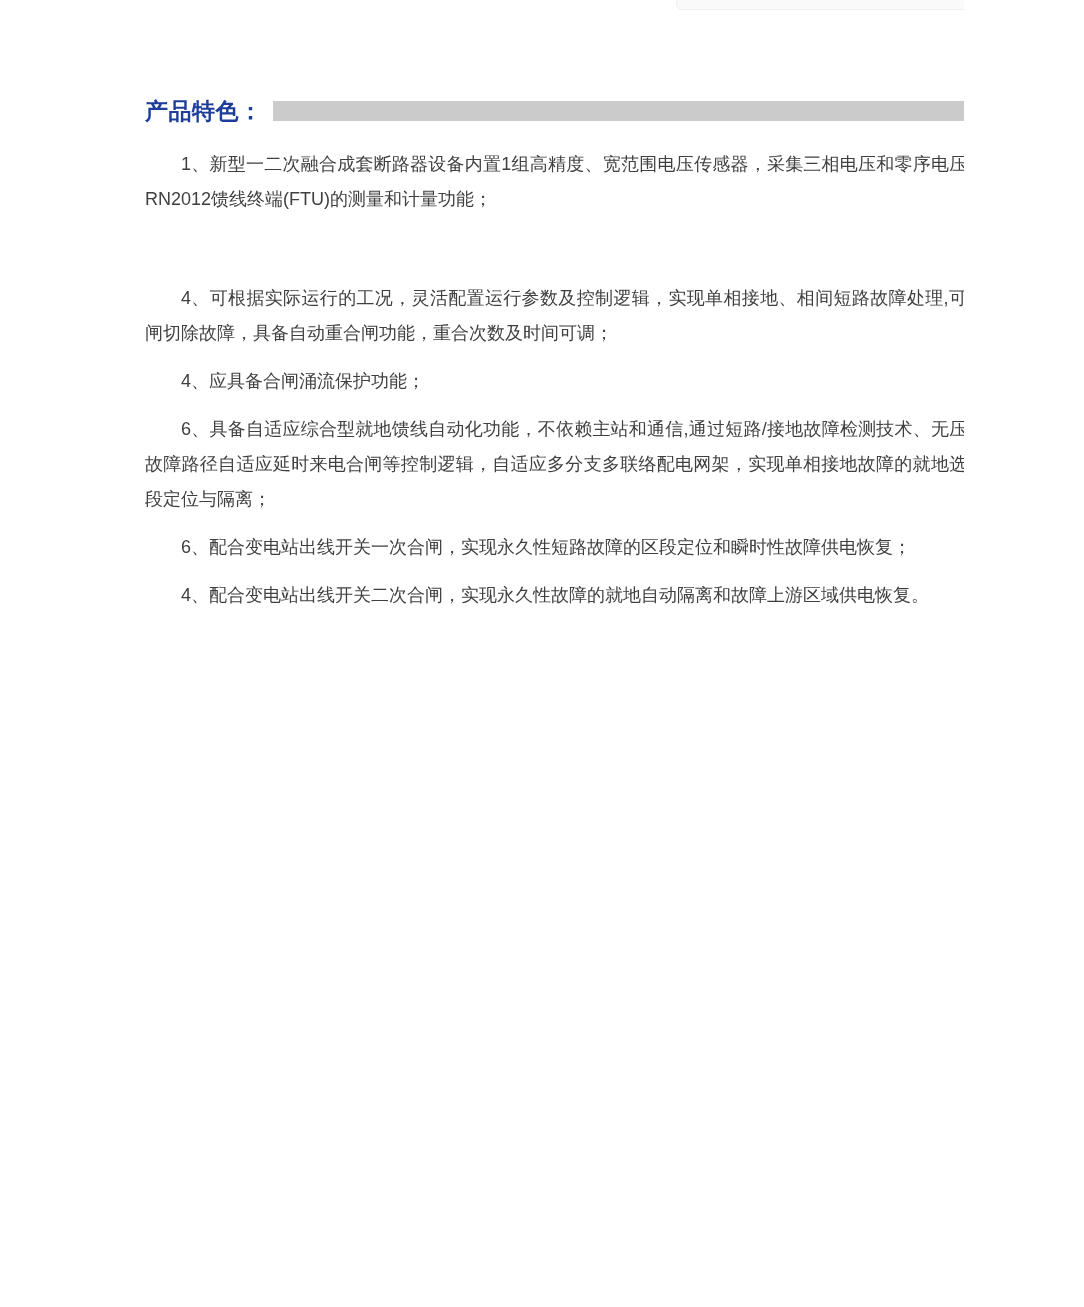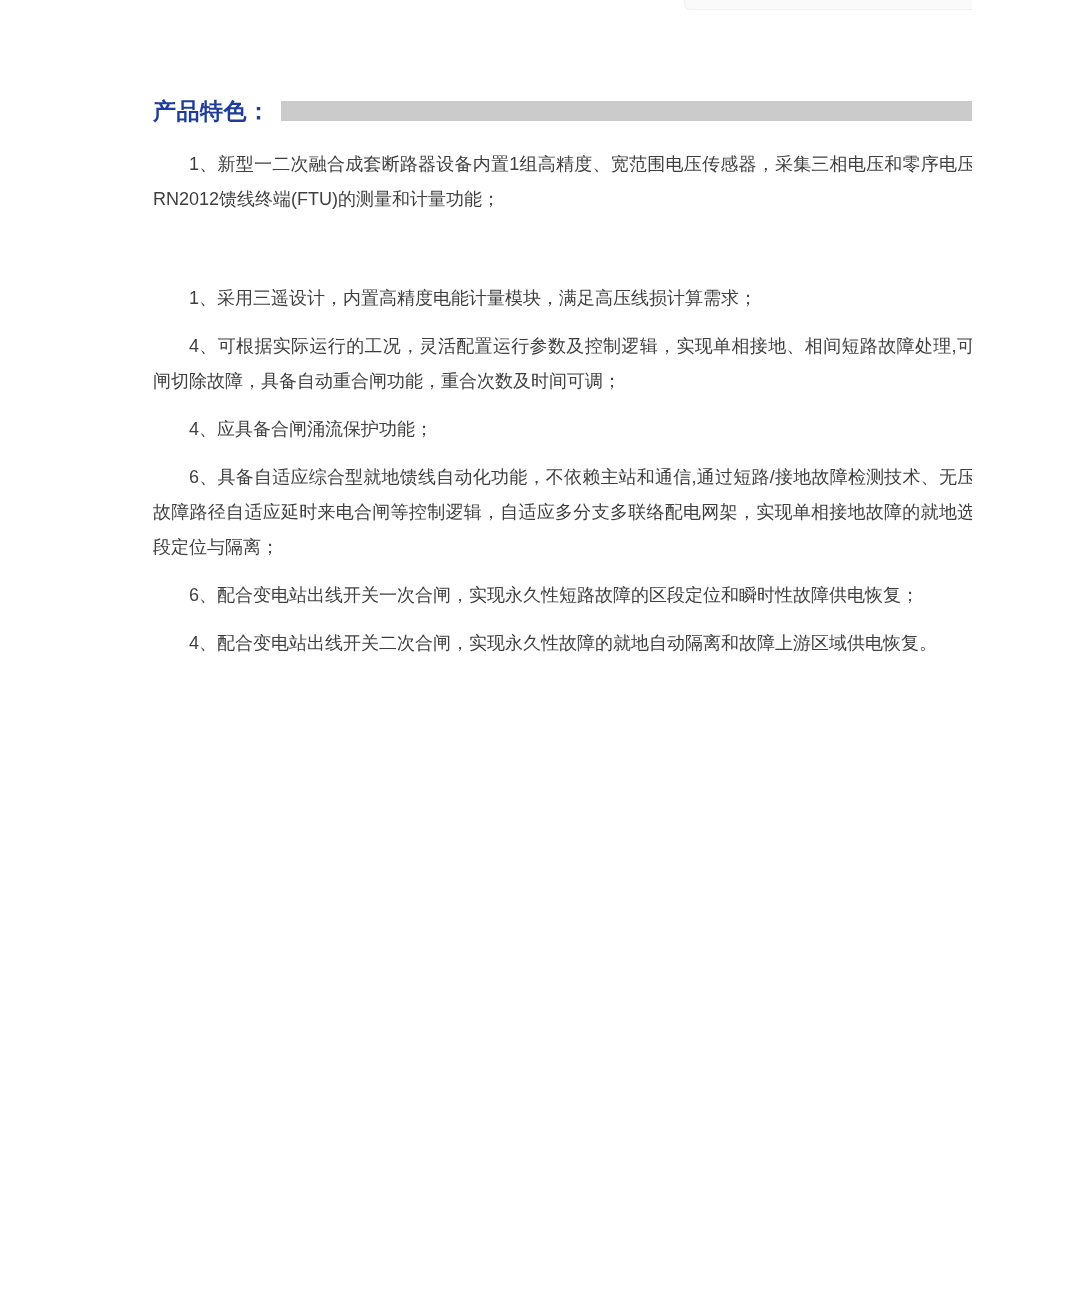--- a/index.html
+++ b/index.html
@@ -12,21 +12,20 @@
   html, body {
     background: var(--page-bg);
     font-family: "Liberation Sans", "DejaVu Sans", sans-serif;
   }
   .page {
     position: relative;
     width: 964px;
     height: 1307px;
     background: var(--page-bg);
     overflow: hidden;
-    margin-left: 8px;
   }
   
   .top-right-bar {
     position: absolute;
     top: -4px;
     right: -12px;
     width: 300px;
     height: 14px;
     background: #fafafa;
     border: 1px solid #f0f0f0;
@@ -80,21 +79,20 @@
 
     <div class="section">
       <div class="section-header">
         <span class="section-title">产品特色：</span>
         <div class="section-title-bar"></div>
       </div>
       <p class="para">1、新型一二次融合成套断路器设备内置1组高精度、宽范围电压传感器，采集三相电压和零序电压，满足RN2012馈线终端(FTU)的测量和计量功能；</p>
     </div>
 
     <div class="section">
-      <p class="para">1、采用三遥设计，内置高精度电能计量模块，满足高压线损计算需求；</p>
       <p class="para">4、可根据实际运行的工况，灵活配置运行参数及控制逻辑，实现单相接地、相间短路故障处理,可直接跳闸切除故障，具备自动重合闸功能，重合次数及时间可调；</p>
       <p class="para">4、应具备合闸涌流保护功能；</p>
       <p class="para">6、具备自适应综合型就地馈线自动化功能，不依赖主站和通信,通过短路/接地故障检测技术、无压分闸、故障路径自适应延时来电合闸等控制逻辑，自适应多分支多联络配电网架，实现单相接地故障的就地选线、区段定位与隔离；</p>
       <p class="para">6、配合变电站出线开关一次合闸，实现永久性短路故障的区段定位和瞬时性故障供电恢复；</p>
       <p class="para">4、配合变电站出线开关二次合闸，实现永久性故障的就地自动隔离和故障上游区域供电恢复。</p>
     </div>
 
   </div>
 </div>
 

